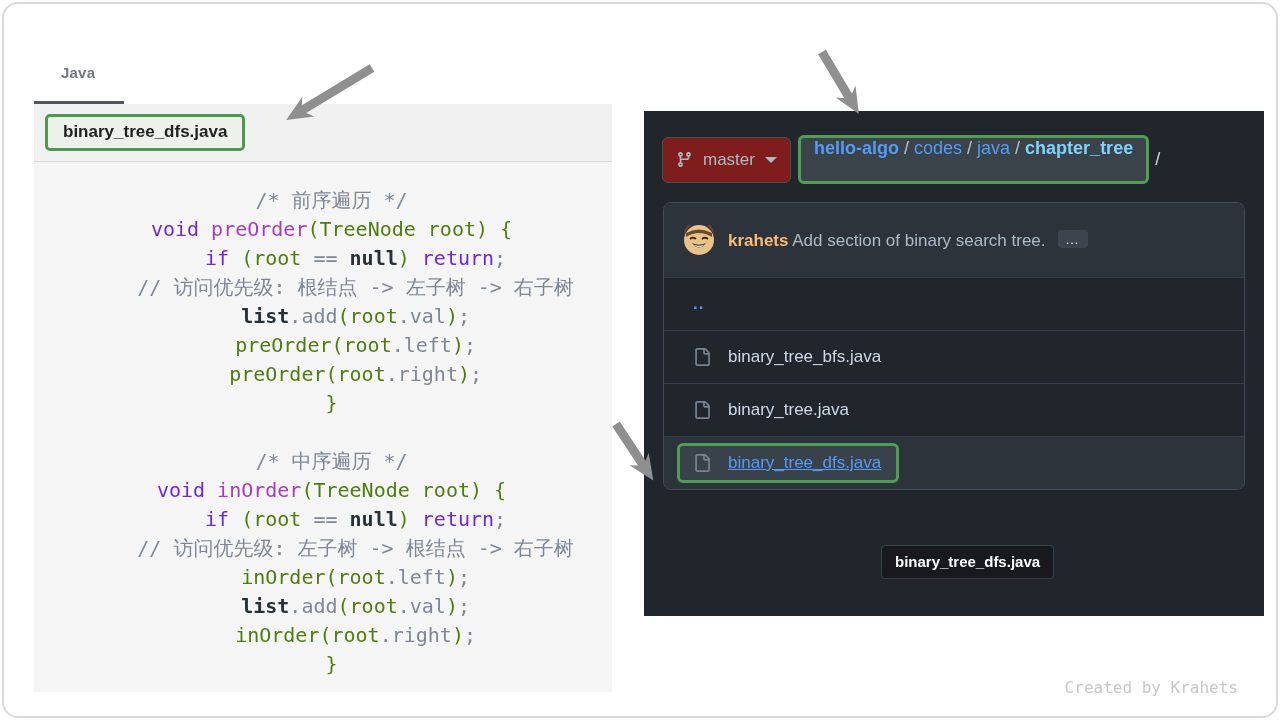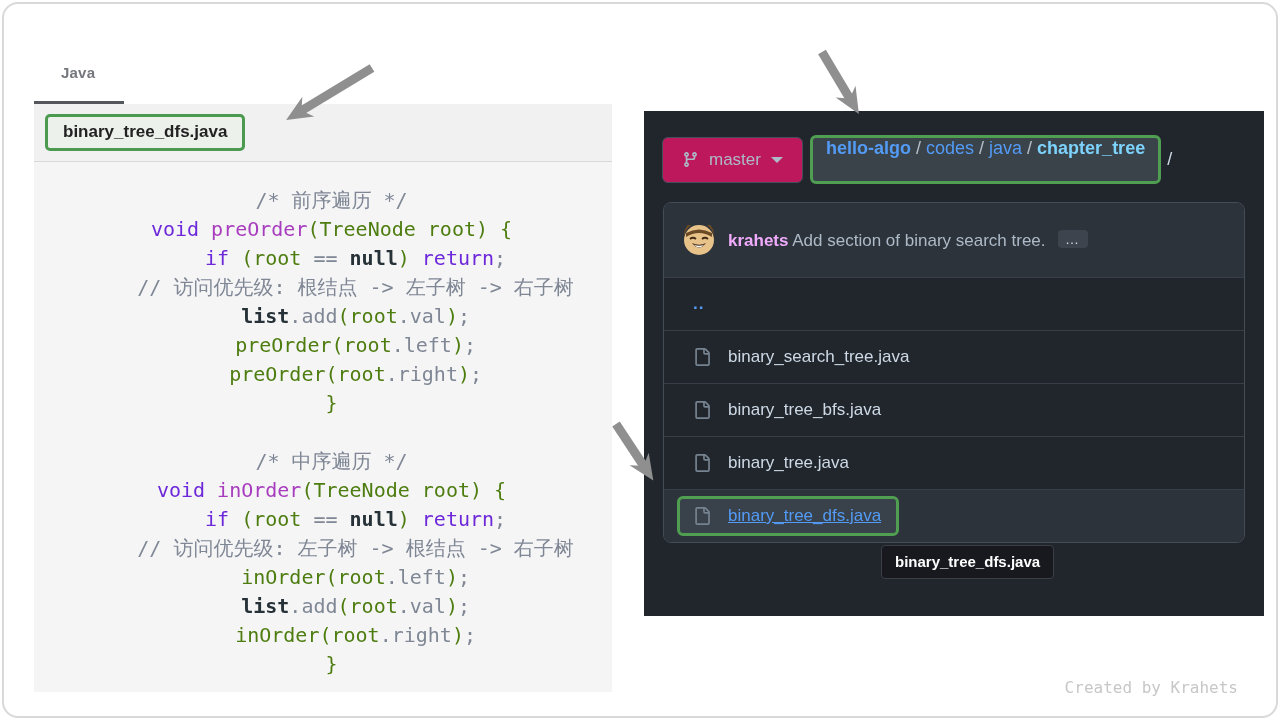--- a/index.html
+++ b/index.html
@@ -23,38 +23,38 @@
   .tok-p{color:#4d7c0f;}
   .tok-k{color:#6d28d9;}
   .tok-f{color:#a83cbe;}
   .tok-c{color:#7f8795;}
   .tok-g{color:#7f8795;}
   .tok-b{color:#263238;font-weight:bold;}
 
   
   .gh-panel{position:absolute;left:640px;top:107px;width:620px;height:505px;background:#21262d;}
   .gh-toolbar{position:absolute;left:18px;top:24px;display:flex;align-items:center;}
-  .branch-btn{display:flex;align-items:center;gap:10px;height:46px;padding:0 19px;
-    background:#be185d;border:1px solid #454e59;border-radius:6px;color:#adbac7;
+  .branch-btn{display:flex;align-items:center;gap:10px;height:46px;padding:0 13px;
+    background:#7f1d1d;border:1px solid #454e59;border-radius:6px;color:#adbac7;
     font-size:17px;cursor:pointer;box-sizing:border-box;}
   .caret-down{width:0;height:0;border-left:6px solid transparent;border-right:6px solid transparent;
     border-top:6px solid #adbac7;}
   .green-box-dark{display:flex;margin-left:7px;height:49px;box-sizing:border-box;
     border:3px solid #4f9e52;border-radius:6px;background:#3a424a;padding:0 13px;font-size:18px;white-space:pre;}
   .bc-link{color:#539bf5;text-decoration:none;cursor:pointer;}
   .bc-repo{font-weight:bold;}
   .bc-sep{color:#b6c0ca;}
   .bc-current{font-weight:bold;color:#7dd3fc;}
   .bc-trailing{color:#cdd9e5;font-size:18px;margin-left:6px;}
 
   .gh-table{position:absolute;left:19px;top:91px;width:582px;border:1px solid #444c56;
     border-radius:8px;overflow:hidden;box-sizing:border-box;}
   .commit-row{height:74px;background:#2d333b;display:flex;align-items:center;padding-left:20px;}
   .commit-text{margin-left:14px;font-size:17px;color:#adbac7;}
-  .commit-author{font-weight:bold;color:#f0abfc;}
+  .commit-author{font-weight:bold;color:#fdba74;}
   .ellipsis-badge{display:inline-flex;align-items:center;justify-content:center;margin-left:12px;
     width:30px;height:18px;background:#3d444d;border-radius:4px;color:#cdd9e5;font-size:14px;
     line-height:8px;cursor:pointer;letter-spacing:1px;vertical-align:2px;}
   .file-row{height:53px;border-top:1px solid #373e47;display:flex;align-items:center;
     padding-left:29px;font-size:17px;box-sizing:border-box;cursor:pointer;}
   .file-row .fname{margin-left:17px;color:#cdd9e5;}
   .parent-link{color:#539bf5;font-weight:bold;letter-spacing:1px;}
   .file-row.highlight{background:#2d333b;padding-left:13px;}
   .hl-green-box{display:flex;align-items:center;border:3px solid #4f9e52;border-radius:6px;
     background:#39414a;padding:7px 15px 7px 13px;}
@@ -113,26 +113,20 @@
         <span class="commit-text"><b class="commit-author">krahets</b> <span>Add section of binary search tree.</span><span class="ellipsis-badge">…</span></span>
       </div>
       <div class="file-row">
         <span class="parent-link">..</span>
       </div>
       <div id="file-rows">
           <div class="file-row">
             <svg class="icon-svg" width="18" height="18" viewBox="0 0 16 16" fill="#768390">
               <path d="M2 1.75C2 .784 2.784 0 3.75 0h6.586c.464 0 .909.184 1.237.513l2.914 2.914c.329.328.513.773.513 1.237v9.586A1.75 1.75 0 0 1 13.25 16h-9.5A1.75 1.75 0 0 1 2 14.25Zm1.75-.25a.25.25 0 0 0-.25.25v12.5c0 .138.112.25.25.25h9.5a.25.25 0 0 0 .25-.25V6h-2.75A1.75 1.75 0 0 1 9 4.25V1.5Zm6.75.062V4.25c0 .138.112.25.25.25h2.688l-.011-.013-2.914-2.914-.013-.011Z"></path>
             </svg>
-            <span class="fname">binary_search_tree.java</span>
-          </div>
-          <div class="file-row">
-            <svg class="icon-svg" width="18" height="18" viewBox="0 0 16 16" fill="#768390">
-              <path d="M2 1.75C2 .784 2.784 0 3.75 0h6.586c.464 0 .909.184 1.237.513l2.914 2.914c.329.328.513.773.513 1.237v9.586A1.75 1.75 0 0 1 13.25 16h-9.5A1.75 1.75 0 0 1 2 14.25Zm1.75-.25a.25.25 0 0 0-.25.25v12.5c0 .138.112.25.25.25h9.5a.25.25 0 0 0 .25-.25V6h-2.75A1.75 1.75 0 0 1 9 4.25V1.5Zm6.75.062V4.25c0 .138.112.25.25.25h2.688l-.011-.013-2.914-2.914-.013-.011Z"></path>
-            </svg>
             <span class="fname">binary_tree_bfs.java</span>
           </div>
           <div class="file-row">
             <svg class="icon-svg" width="18" height="18" viewBox="0 0 16 16" fill="#768390">
               <path d="M2 1.75C2 .784 2.784 0 3.75 0h6.586c.464 0 .909.184 1.237.513l2.914 2.914c.329.328.513.773.513 1.237v9.586A1.75 1.75 0 0 1 13.25 16h-9.5A1.75 1.75 0 0 1 2 14.25Zm1.75-.25a.25.25 0 0 0-.25.25v12.5c0 .138.112.25.25.25h9.5a.25.25 0 0 0 .25-.25V6h-2.75A1.75 1.75 0 0 1 9 4.25V1.5Zm6.75.062V4.25c0 .138.112.25.25.25h2.688l-.011-.013-2.914-2.914-.013-.011Z"></path>
             </svg>
             <span class="fname">binary_tree.java</span>
           </div>
           <div class="file-row highlight">
             <div class="hl-green-box">

